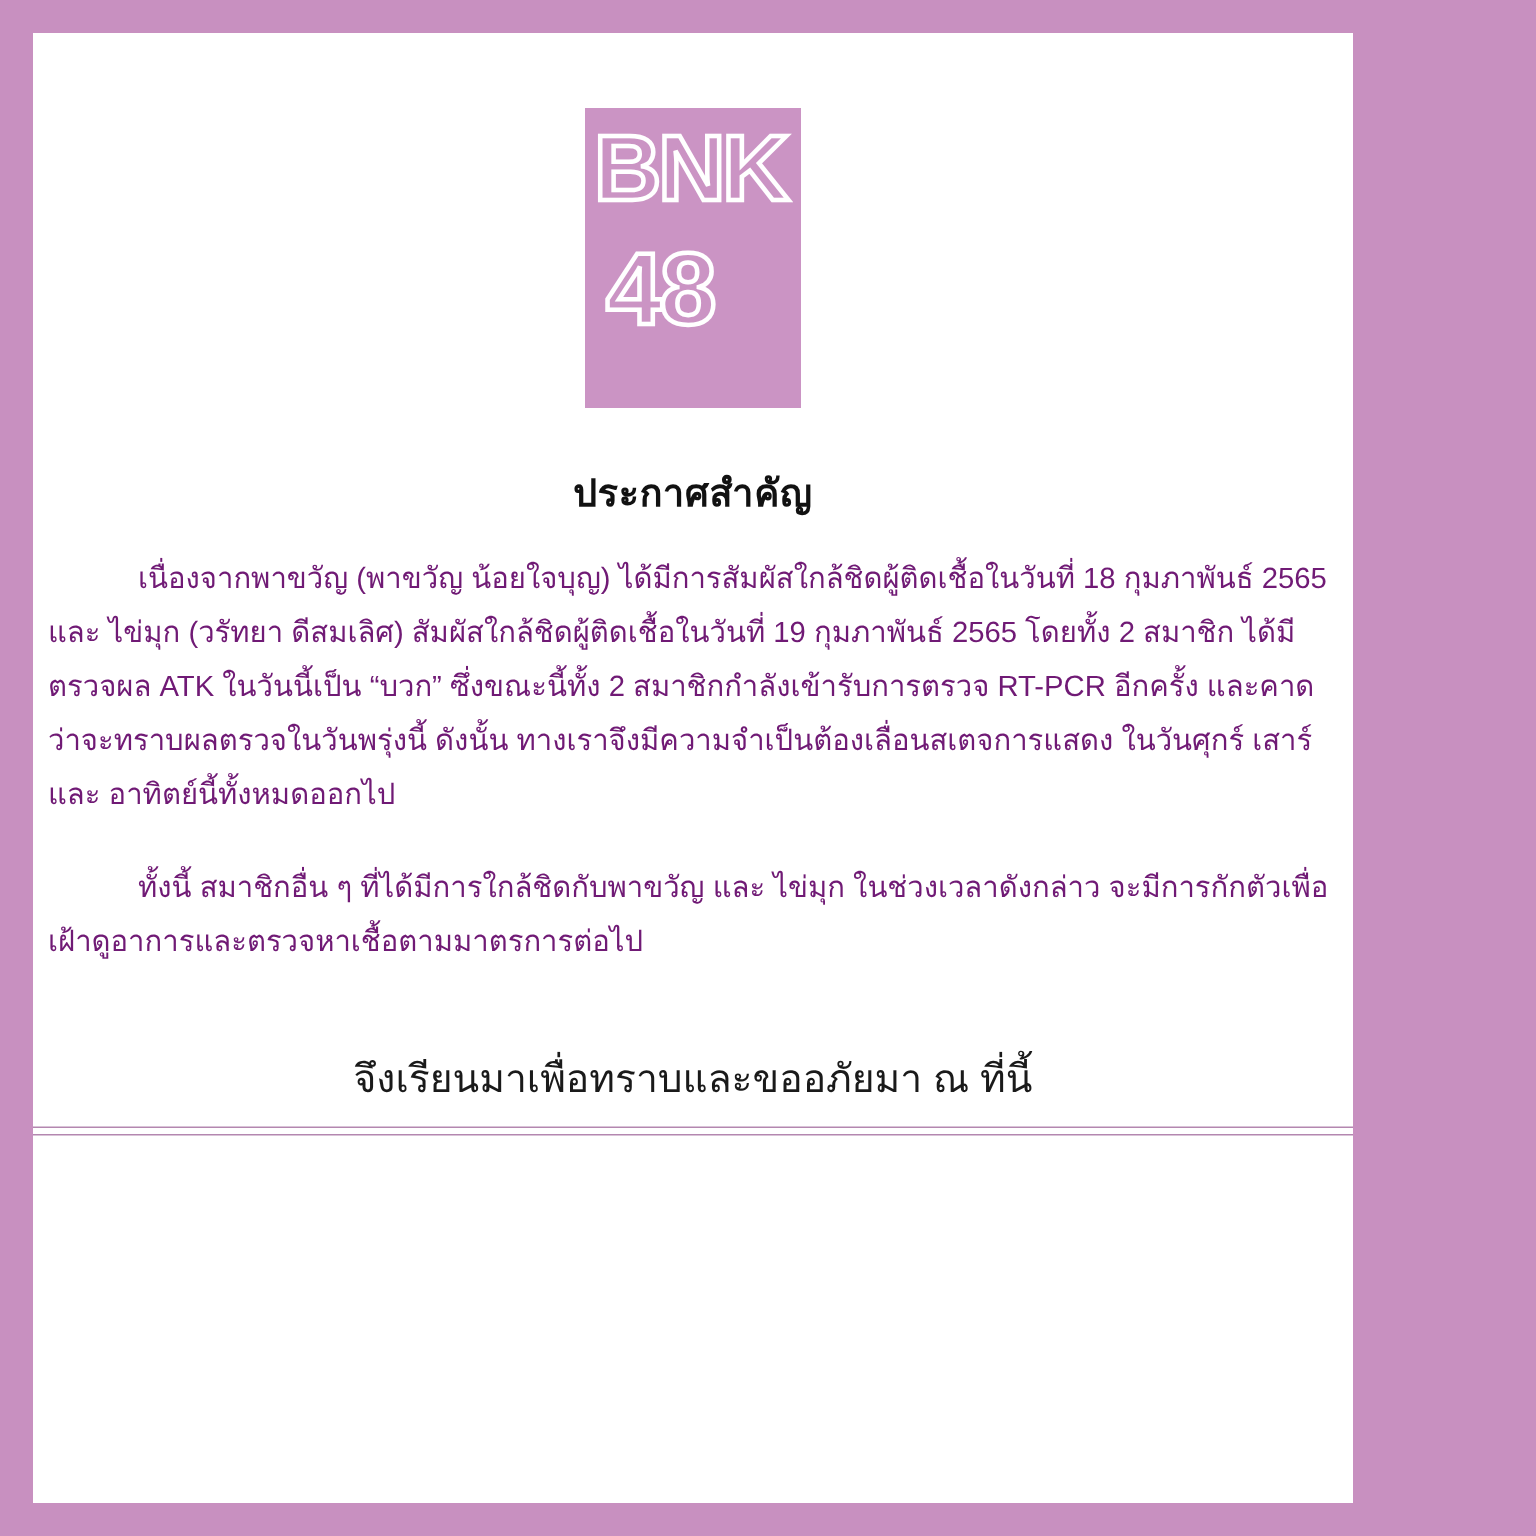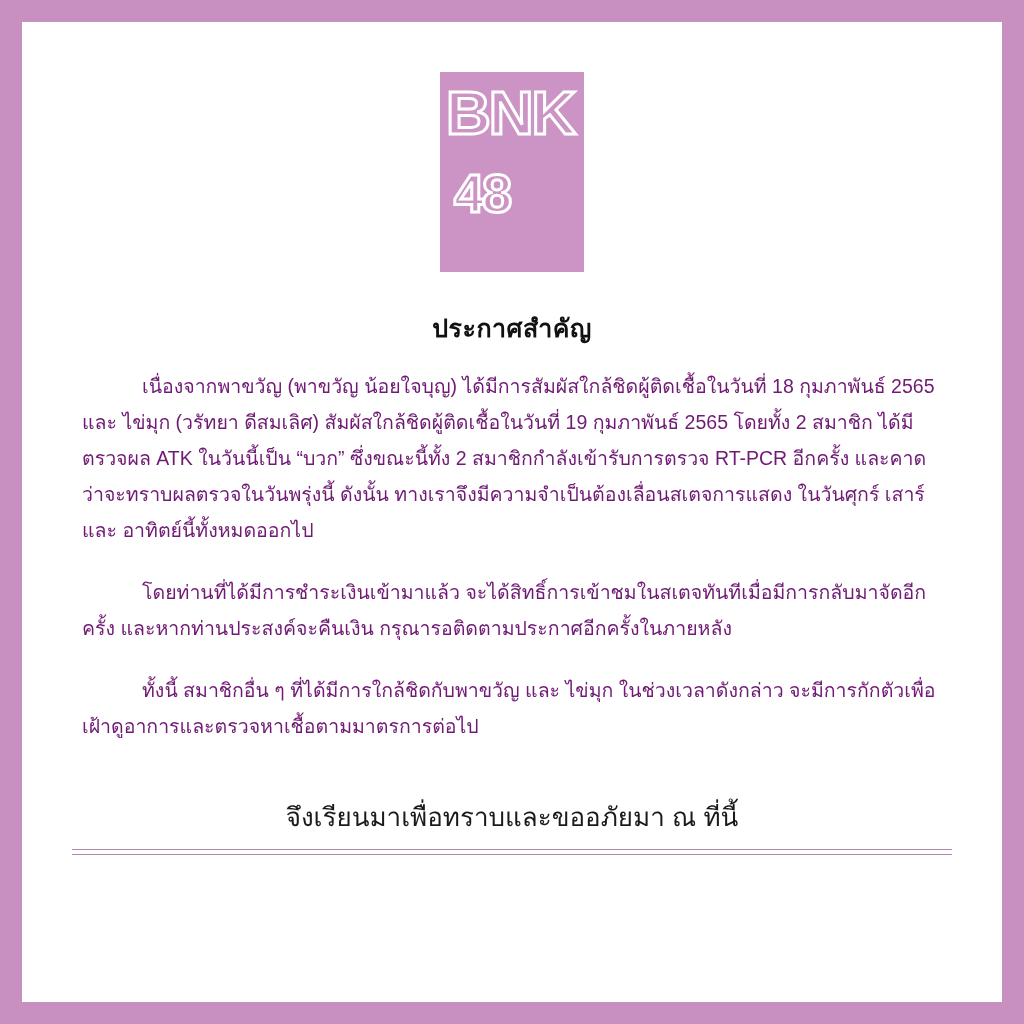--- a/index.html
+++ b/index.html
@@ -10,21 +10,21 @@
     width: 1024px;
     height: 1024px;
     background: #c890c0;
     font-family: "Liberation Sans", sans-serif;
     overflow: hidden;
   }
   .page {
     position: absolute;
     left: 22px;
     top: 22px;
-    width: 980px;
+    width: 880px;
     height: 980px;
     background: #ffffff;
     box-sizing: border-box;
     display: flex;
     flex-direction: column;
     align-items: center;
   }
   .logo-block {
     margin-top: 50px;
     width: 144px;
@@ -50,21 +50,21 @@
     top: 10px;
     font-size: 62px;
     line-height: 62px;
     color: transparent;
     -webkit-text-stroke: 3px #ffffff;
   }
   .logo-line2 {
     position: absolute;
     left: 14px;
     top: 82px;
-    font-size: 54px;
+    font-size: 68px;
     line-height: 78px;
     color: transparent;
     -webkit-text-stroke: 3px #ffffff;
   }
   .headline {
     margin-top: 36px;
     font-size: 25px;
     font-weight: bold;
     color: #111111;
     letter-spacing: 0.5px;
@@ -122,21 +122,20 @@
     <div class="logo-text">
       <div class="logo-line1">BNK</div>
       <div class="logo-line2">48</div>
     </div>
   </div>
 
   <div class="headline">ประกาศสำคัญ</div>
 
   <div class="body-wrap">
     <p class="para">เนื่องจากพาขวัญ (พาขวัญ น้อยใจบุญ) ได้มีการสัมผัสใกล้ชิดผู้ติดเชื้อในวันที่ 18 กุมภาพันธ์ 2565 และ ไข่มุก (วรัทยา ดีสมเลิศ) สัมผัสใกล้ชิดผู้ติดเชื้อในวันที่ 19 กุมภาพันธ์ 2565 โดยทั้ง 2 สมาชิก ได้มีตรวจผล ATK ในวันนี้เป็น “บวก” ซึ่งขณะนี้ทั้ง 2 สมาชิกกำลังเข้ารับการตรวจ RT-PCR อีกครั้ง และคาดว่าจะทราบผลตรวจในวันพรุ่งนี้ ดังนั้น ทางเราจึงมีความจำเป็นต้องเลื่อนสเตจการแสดง ในวันศุกร์ เสาร์ และ อาทิตย์นี้ทั้งหมดออกไป</p>
-    <p class="para">โดยท่านที่ได้มีการชำระเงินเข้ามาแล้ว จะได้สิทธิ์การเข้าชมในสเตจทันทีเมื่อมีการกลับมาจัดอีกครั้ง และหากท่านประสงค์จะคืนเงิน กรุณารอติดตามประกาศอีกครั้งในภายหลัง</p>
     <p class="para last">ทั้งนี้ สมาชิกอื่น ๆ ที่ได้มีการใกล้ชิดกับพาขวัญ และ ไข่มุก ในช่วงเวลาดังกล่าว จะมีการกักตัวเพื่อเฝ้าดูอาการและตรวจหาเชื้อตามมาตรการต่อไป</p>
   </div>
 
   <div class="closing">จึงเรียนมาเพื่อทราบและขออภัยมา ณ ที่นี้</div>
 
   <div class="rule-group">
     <div class="rule"></div>
     <div class="rule"></div>
   </div>
 

